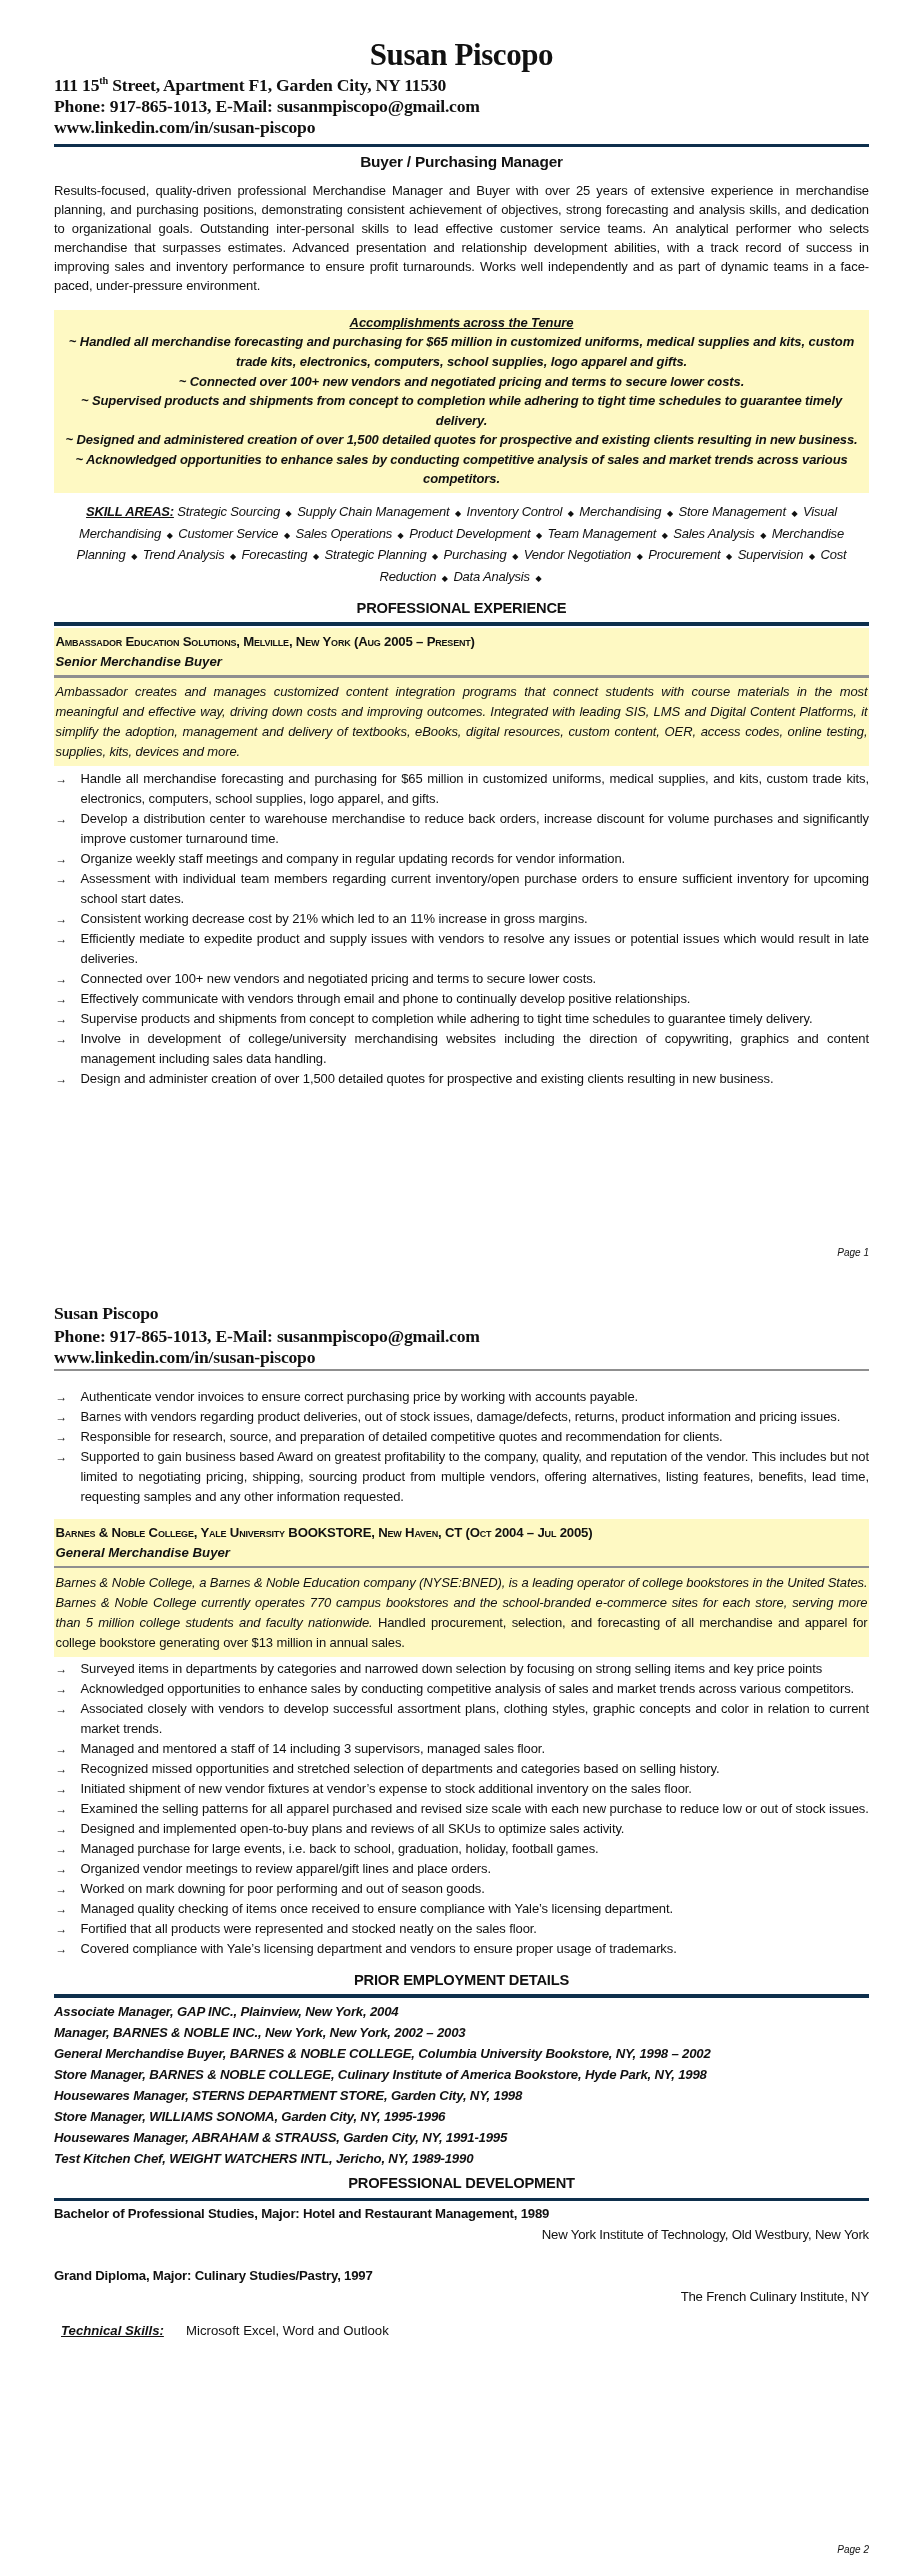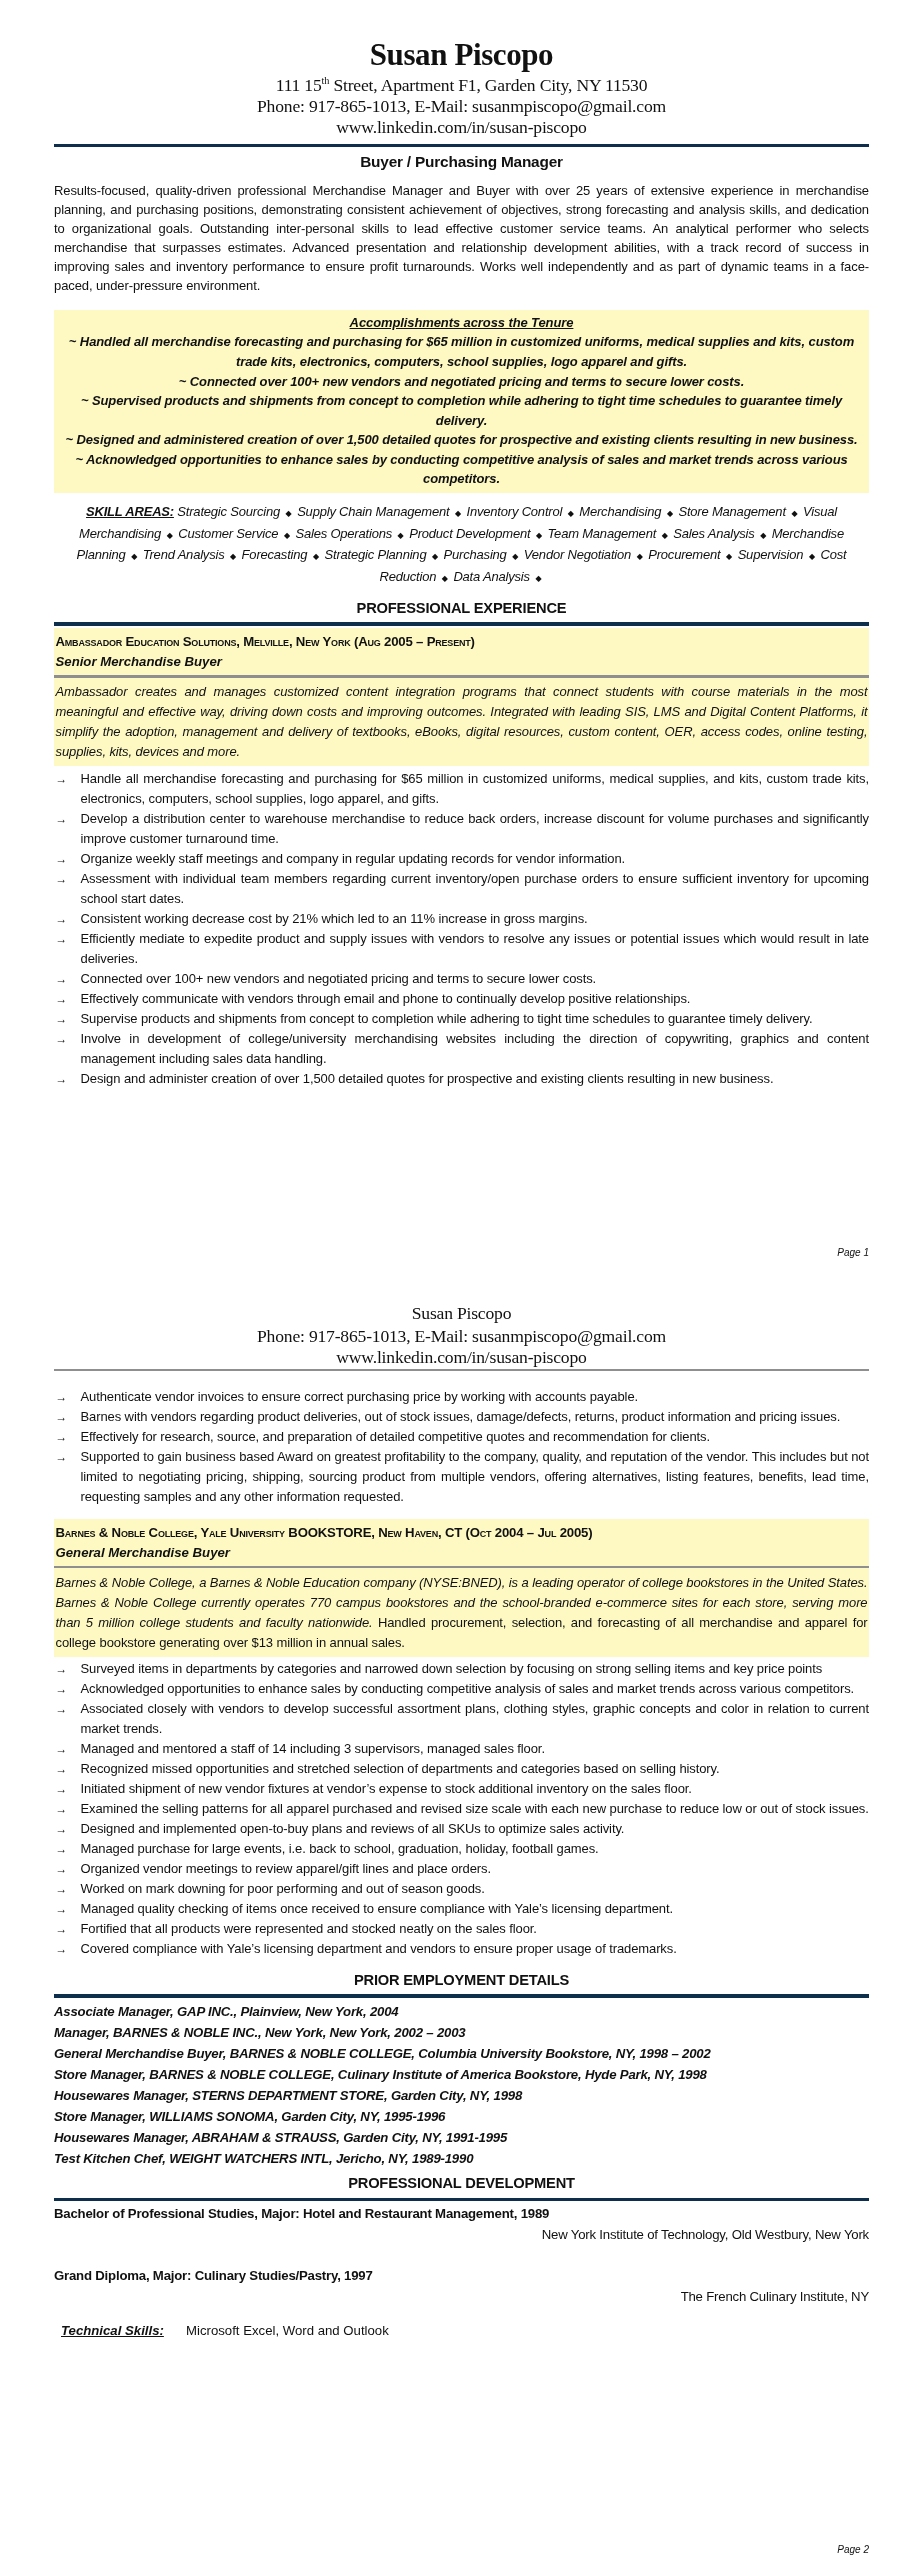--- a/index.html
+++ b/index.html
@@ -1,19 +1,19 @@
 <!DOCTYPE html>
 <html style="font-size:11.8px"><head>
 <meta charset="utf-8">
 <style>
   html, body { margin: 0; padding: 0; background: #ffffff; }
   body { width: 911px; height: 2576px; position: relative; color: #111; font-family: "Liberation Sans", sans-serif; overflow: hidden; }
   .page { position: absolute; left: 54px; width: 815px; }
   .name-big { font-family: "Liberation Serif", serif; font-weight: bold; font-size: 31px; line-height: 35px; text-align: center; letter-spacing: -0.4px; }
-  .contact-line { font-family: "Liberation Serif", serif; font-weight: normal; font-size: 17.6px; line-height: 21px; text-align: center; letter-spacing: -0.2px; }
+  .contact-line { font-family: "Liberation Serif", serif; font-weight: bold; font-size: 17.6px; line-height: 21px; letter-spacing: -0.2px; }
   .contact-line sup { font-size: 10.3px; vertical-align: super; line-height: 0; }
   .rule-navy { height: 3.7px; background: #0e2f4c; }
   .rule-gray { height: 2.9px; background: #8f8f8f; }
   .section-title { font-weight: bold; font-size: 14.7px; line-height: 19px; text-align: center; letter-spacing: -0.2px; }
   .para { font-size: 13px; line-height: 19px; text-align: justify; letter-spacing: -0.1px; }
   .graybox { background: #fef9c3; }
   .acc-box { padding: 2.9px 4.4px 4.4px; text-align: center; font-weight: bold; font-style: italic; font-size: 13px; line-height: 19.6px; letter-spacing: -0.1px; }
   .acc-title { text-decoration: underline; }
   .skills { text-align: center; font-style: italic; font-size: 13px; line-height: 19.6px; letter-spacing: -0.2px; padding: 0 20.6px; }
   .skills .lbl { font-weight: bold; text-decoration: underline; }
@@ -93,21 +93,21 @@
 
 <div class="page" style="top:1303px;">
   <div class="contact-line">Susan Piscopo</div>
   <div class="contact-line" style="margin-top:1.5px;">Phone: 917-865-1013, E-Mail: susanmpiscopo@gmail.com</div>
   <div class="contact-line">www.linkedin.com/in/susan-piscopo</div>
   <div class="rule-gray" style="margin-top:1.5px; height:2.2px;"></div>
 
   <ul class="bullets" id="job1-p2" style="margin-top:16px;">
       <li><span class="arrow">→</span><span>Authenticate vendor invoices to ensure correct purchasing price by working with accounts payable.</span></li>
       <li><span class="arrow">→</span><span>Barnes with vendors regarding product deliveries, out of stock issues, damage/defects, returns, product information and pricing issues.</span></li>
-      <li><span class="arrow">→</span><span>Effectively for research, source, and preparation of detailed competitive quotes and recommendation for clients.</span></li>
+      <li><span class="arrow">→</span><span>Responsible for research, source, and preparation of detailed competitive quotes and recommendation for clients.</span></li>
       <li><span class="arrow">→</span><span>Supported to gain business based Award on greatest profitability to the company, quality, and reputation of the vendor. This includes but not limited to negotiating pricing, shipping, sourcing product from multiple vendors, offering alternatives, listing features, benefits, lead time, requesting samples and any other information requested.</span></li>
     </ul>
 
   <div class="graybox" style="margin-top:11.8px;">
     <div class="job-head">
       <div class="company">Barnes &amp; Noble College, Yale University BOOKSTORE, New Haven, CT (Oct 2004 – Jul 2005)</div>
       <div class="role">General Merchandise Buyer</div>
     </div>
     <div class="rule-gray"></div>
     <div class="desc">

